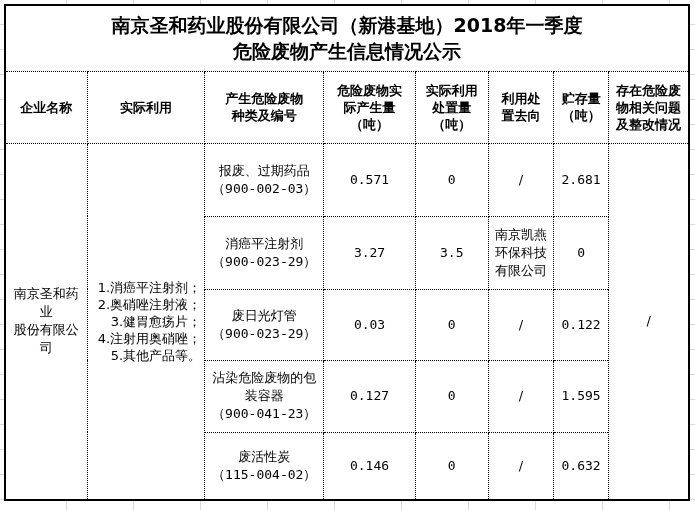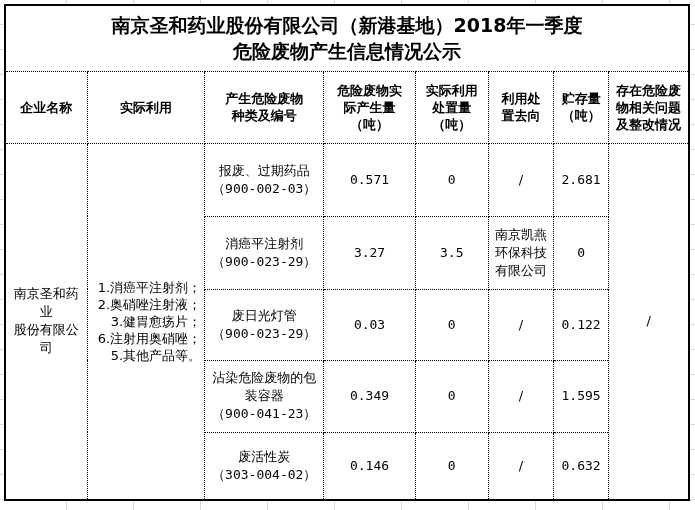--- a/index.html
+++ b/index.html
@@ -105,21 +105,21 @@
 及整改情况</th>
   </tr>
 
   <tr style="height:73px">
     <td class="pre" rowspan="5">南京圣和药业
 股份有限公司</td>
     <td class="products-cell" rowspan="5">
       <div>1.消癌平注射剂；</div>
       <div>2.奥硝唑注射液；</div>
       <div>3.健胃愈疡片；</div>
-      <div>6.注射用奥硝唑；</div>
+      <div>4.注射用奥硝唑；</div>
       <div>5.其他产品等。</div>
     </td>
     <td>
       <div class="waste-name pre">报废、过期药品</div>
       <div class="waste-code code">（900-002-03）</div>
     </td>
     <td class="num">0.571</td>
     <td class="num">0</td>
     <td class="pre">/</td>
     <td class="num">2.681</td>
@@ -149,30 +149,30 @@
     <td class="pre">/</td>
     <td class="num">0.122</td>
   </tr>
 
   <tr style="height:72px">
     <td>
       <div class="waste-name pre">沾染危险废物的包
 装容器</div>
       <div class="waste-code code">（900-041-23）</div>
     </td>
-    <td class="num">0.349</td>
+    <td class="num">0.127</td>
     <td class="num">0</td>
     <td class="pre">/</td>
     <td class="num">1.595</td>
   </tr>
 
   <tr style="height:68px">
     <td>
       <div class="waste-name pre">废活性炭</div>
-      <div class="waste-code code">（303-004-02）</div>
+      <div class="waste-code code">（115-004-02）</div>
     </td>
     <td class="num">0.146</td>
     <td class="num">0</td>
     <td class="pre">/</td>
     <td class="num">0.632</td>
   </tr>
 </tbody>
   </table>
 
 </body></html>

